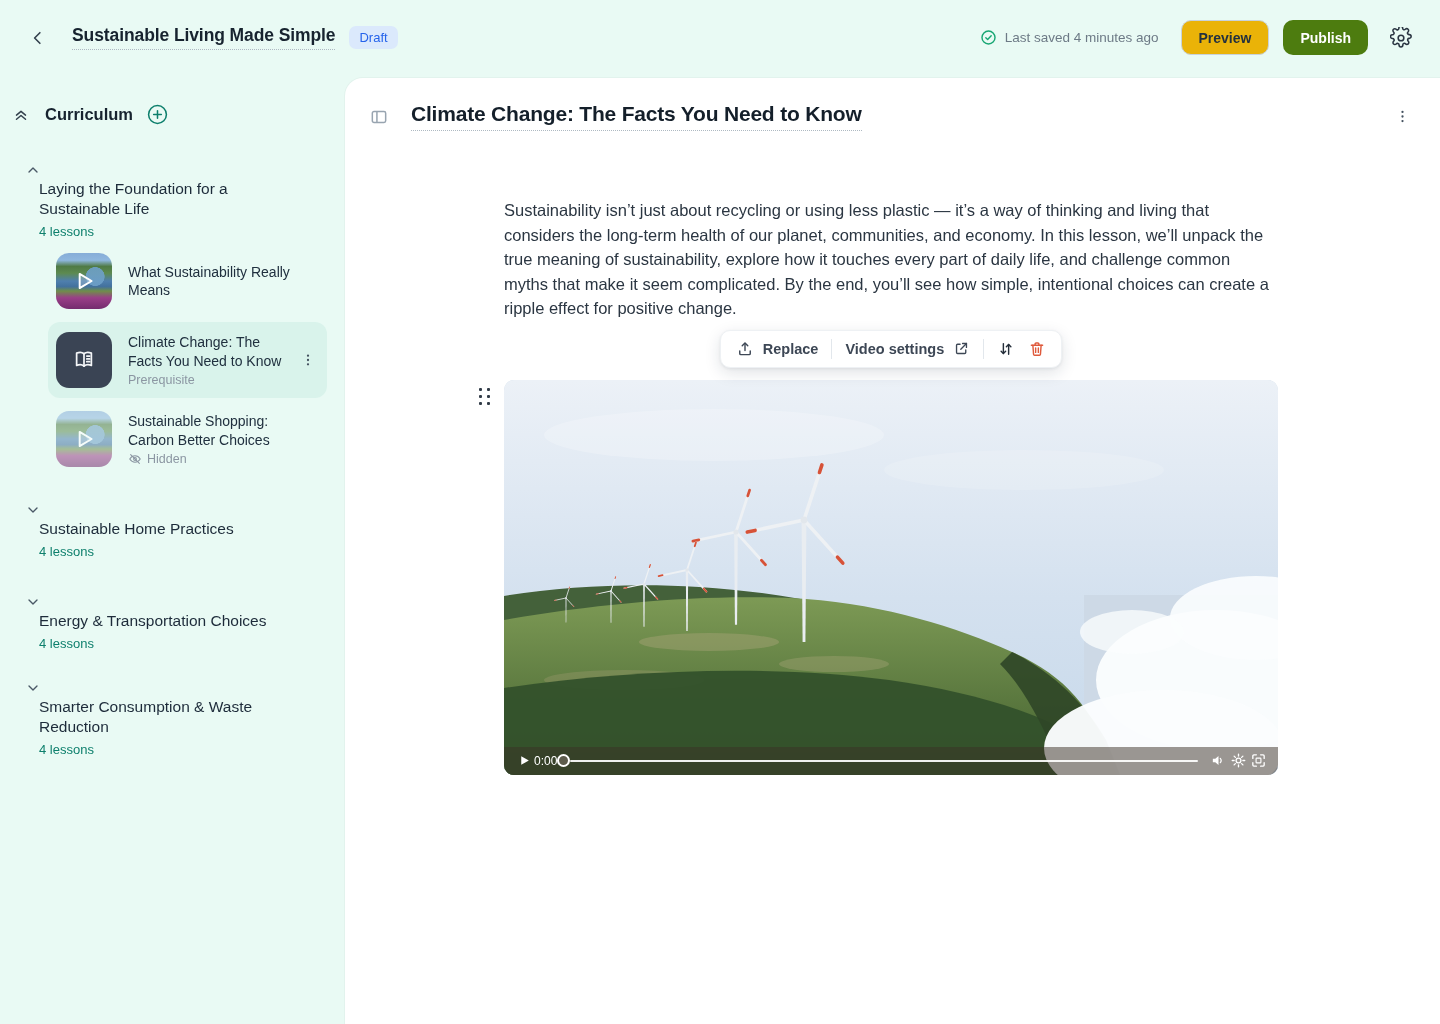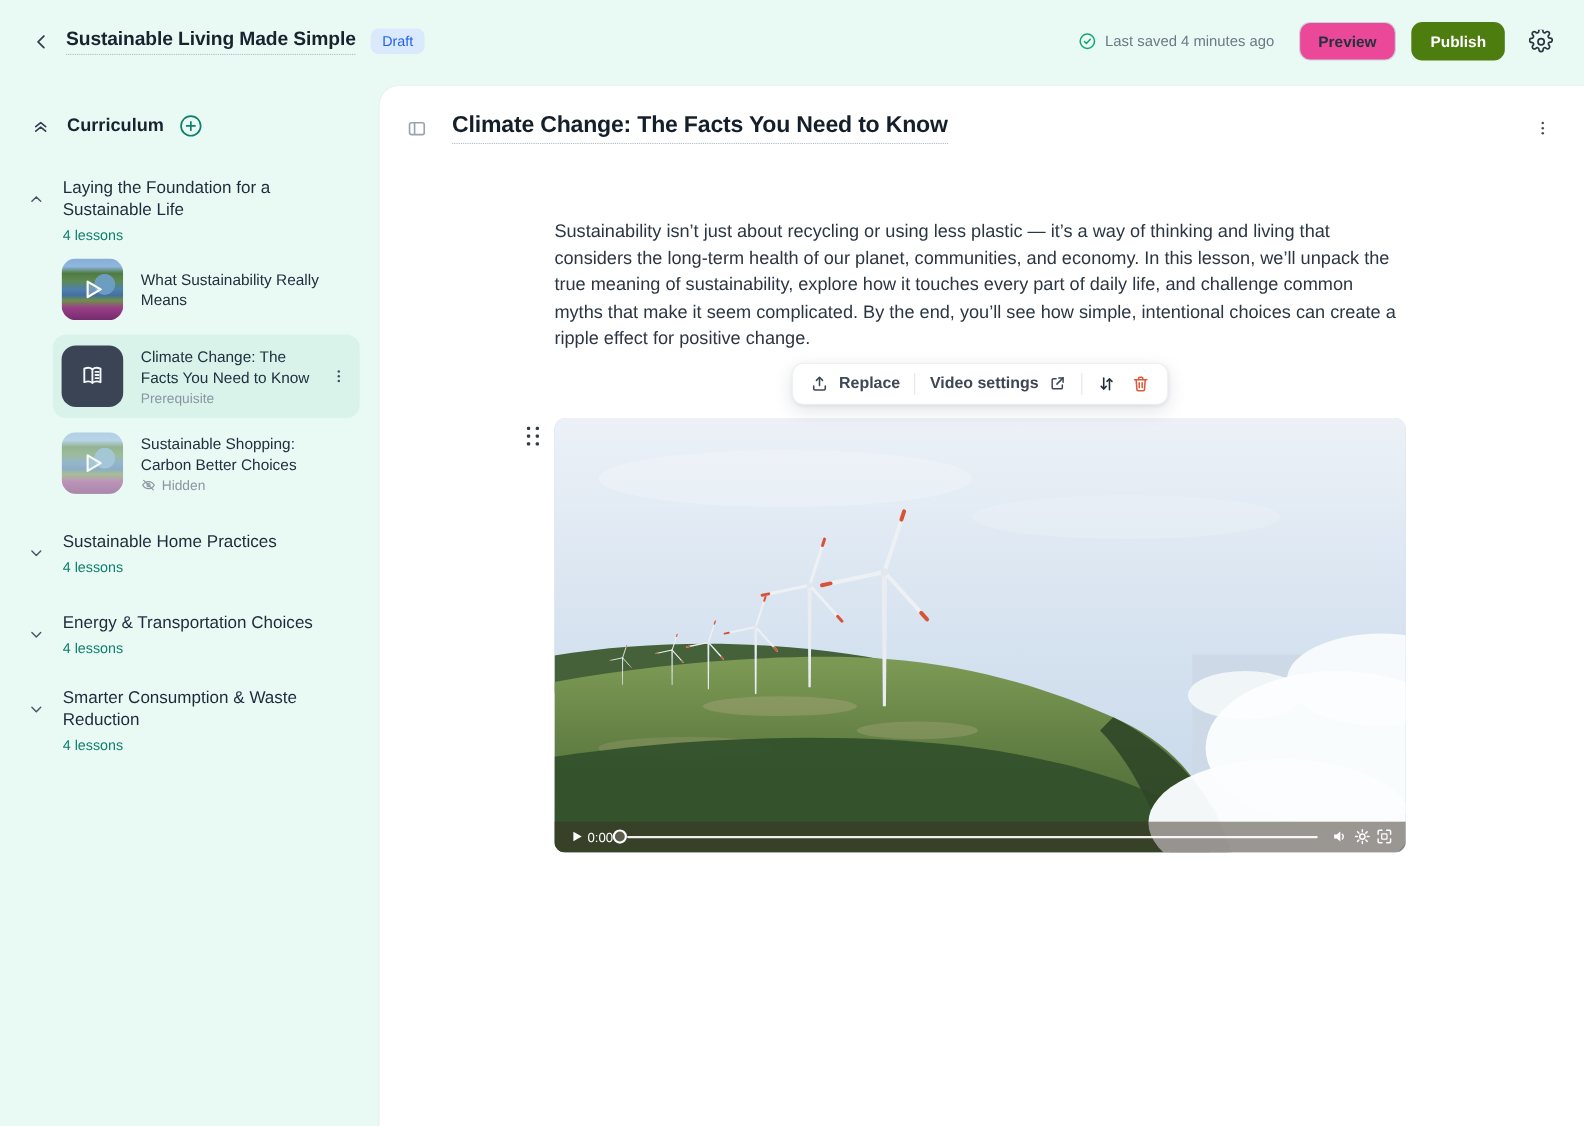--- a/index.html
+++ b/index.html
@@ -14,42 +14,42 @@
   svg { display:block; }
   button { font-family:inherit; cursor:pointer; background:none; border:none; }
 
   
   .topbar{
     position:absolute; top:0; left:0; width:1440px; height:75px;
     display:flex; align-items:center; padding:0 24px;
   }
   .back-btn{ width:28px; height:28px; display:flex; align-items:center; justify-content:center; }
   .course-title{
-    margin-left:8px; font-size:17.5px; font-weight:700; color:#17232f;
+    margin-left:20px; font-size:17.5px; font-weight:700; color:#17232f;
     border-bottom:1.6px dotted #aeb9c2; padding-bottom:3px; cursor:text; letter-spacing:-0.1px;
   }
   .draft-badge{
     margin-left:14px; background:#dbe9fc; color:#2563eb; font-size:13px; font-weight:500;
     padding:4px 10px; border-radius:7px;
   }
   .topbar-right{ margin-left:auto; display:flex; align-items:center; gap:14px; }
   .saved-status{ display:flex; align-items:center; gap:8px; color:#6d7a86; font-size:13.5px; margin-right:8px; }
   .btn{ height:35px; border-radius:10px; font-size:14px; font-weight:600; padding:0 17px; }
-  .btn-preview{ background:#ec4899; border:1px solid #c8d2db; color:#24313e; }
+  .btn-preview{ background:#eab308; border:1px solid #c8d2db; color:#24313e; }
   .btn-publish{ background:#4d7c0f; color:#fff; }
   .gear-btn{ width:30px; height:30px; display:flex; align-items:center; justify-content:center; margin-left:4px; }
 
   
   .sidebar{ position:absolute; top:75px; left:0; width:345px; bottom:0; padding-top:26px; }
-  .curriculum-header{ display:flex; align-items:center; padding:0 28px; height:26px; }
+  .curriculum-header{ display:flex; align-items:center; padding:0 12px; height:26px; }
   .curriculum-title{ font-size:16.5px; font-weight:700; color:#17232f; margin-left:15px; }
   .plus-btn{ margin-left:12px; width:24px; height:24px; display:flex; align-items:center; justify-content:center; }
 
   .section{ margin-top:34px; }
-  .section-header{ display:flex; padding:0 24px; }
+  .section-header{ display:flex; padding:0 24px;flex-direction:column; }
   .section-chevron{ width:18px; flex:0 0 18px; display:flex; align-items:center; justify-content:center; height:40px; }
   .section-text{ margin-left:15px; }
   .section-title{ font-size:15.5px; font-weight:500; color:#1d2b3a; line-height:20px; max-width:232px; }
   .section-count{ font-size:13px; color:#0d7f6c; margin-top:5px; font-weight:500; }
 
   .lessons{ margin:14px 18px 0 48px; display:flex; flex-direction:column; gap:13px; }
   .lesson{ display:flex; align-items:center; gap:16px; padding:0 10px 0 8px; position:relative; border-radius:12px; }
   .lesson.selected{ background:#d9f3eb; padding:10px 10px 10px 8px; }
   .thumb{
     width:56px; height:56px; border-radius:13px; flex:0 0 56px; position:relative; overflow:hidden;

